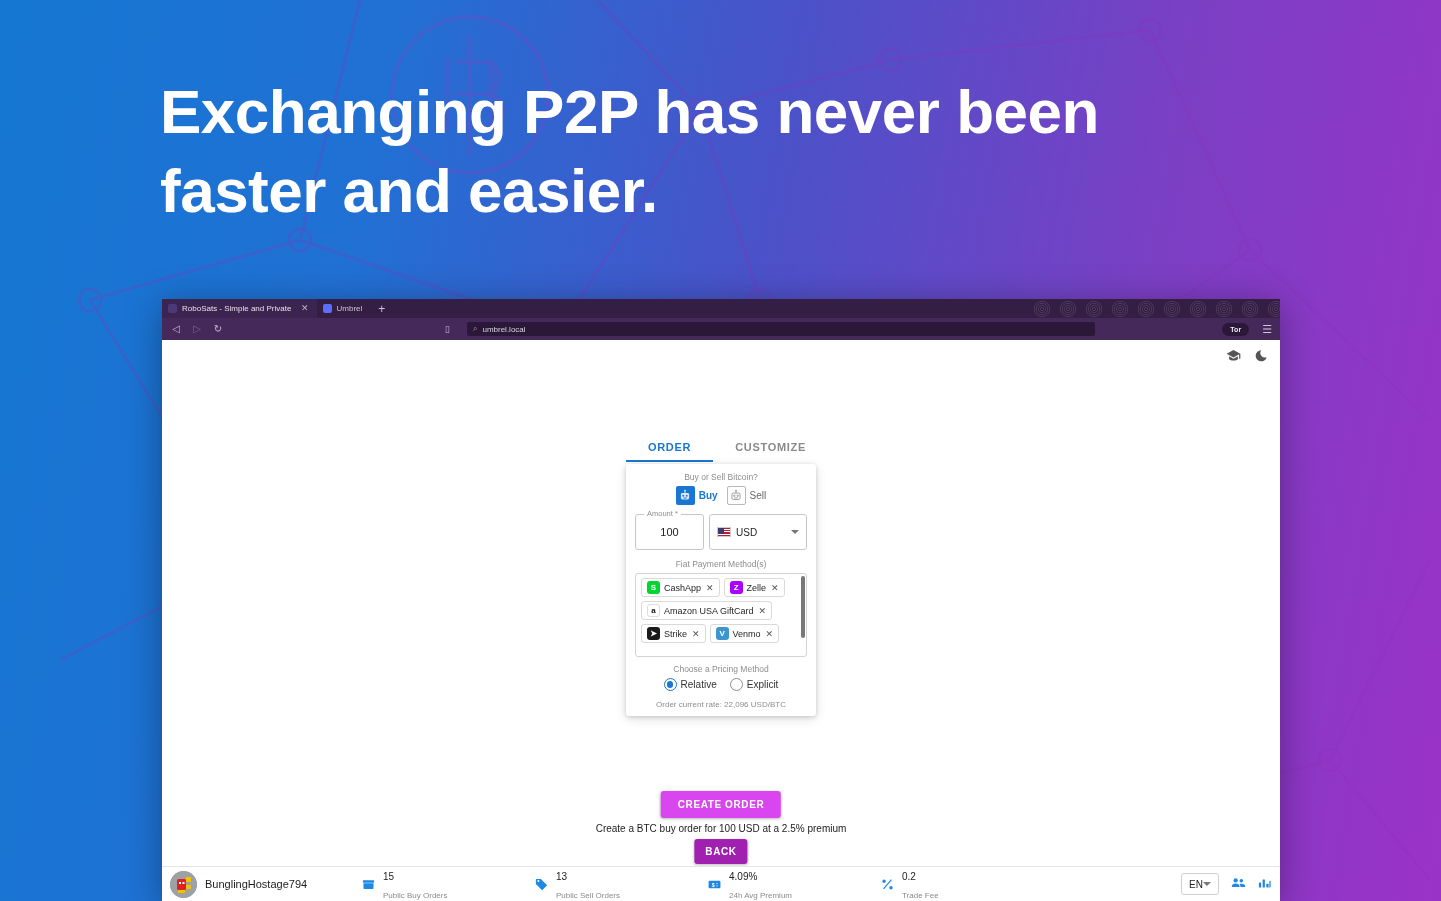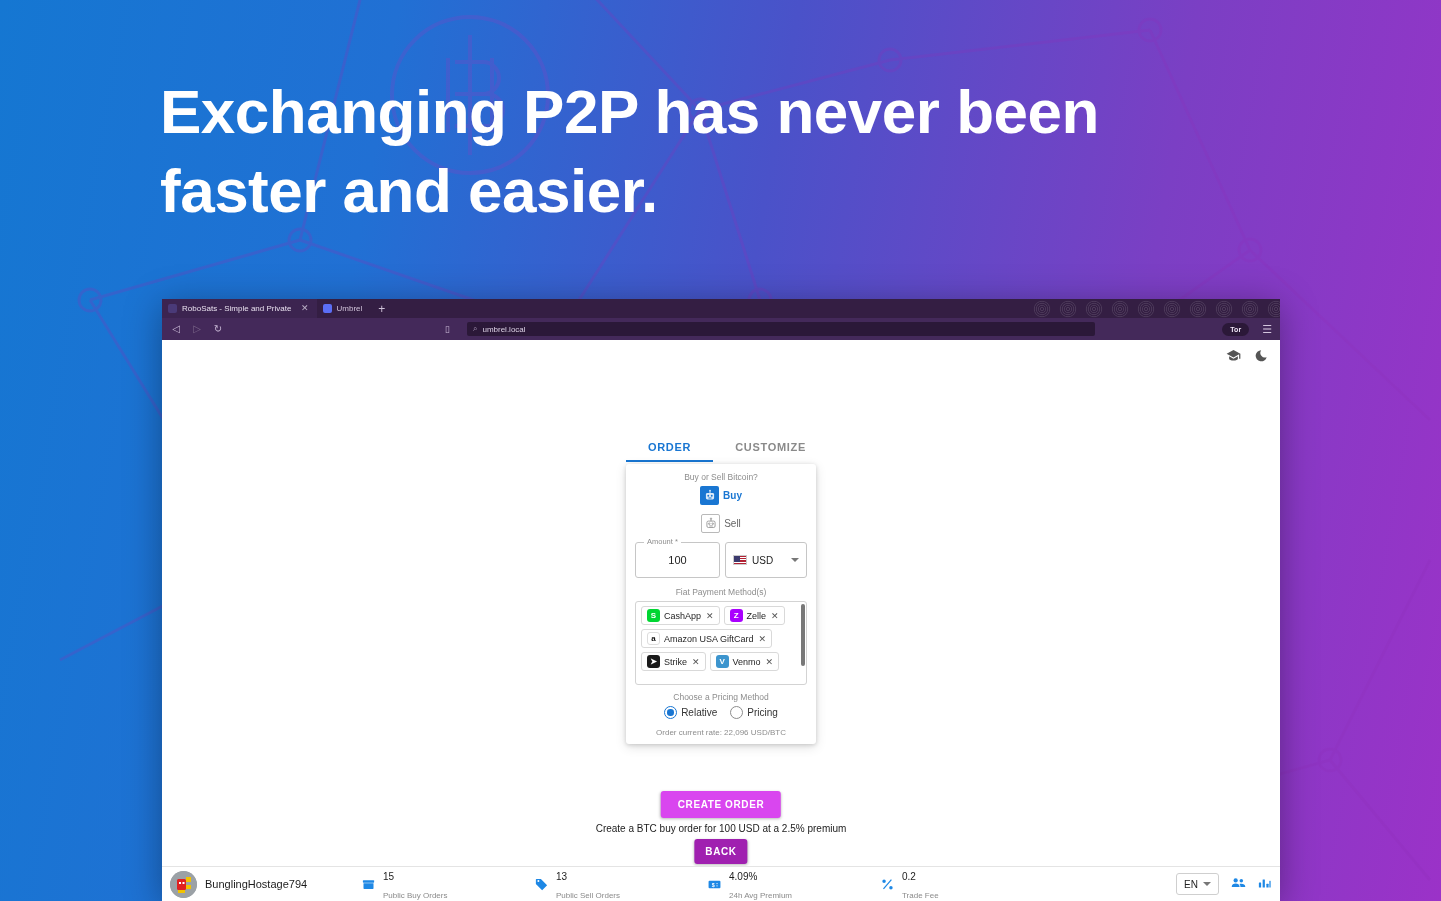--- a/index.html
+++ b/index.html
@@ -141,21 +141,21 @@
     width: 190px;
     background: #fff;
     border-radius: 3px;
     box-shadow: 0 1px 4px rgba(0,0,0,.16), 0 3px 12px rgba(0,0,0,.12);
     padding: 8px 9px 7px;
   }
   .field-caption {
     font-size: 8.5px; color: #8d8d8d; text-align: center; margin-bottom: 4px;
   }
   .buysell {
-    display: flex; align-items: center; justify-content: center; gap: 9px; margin-bottom: 9px; flex-direction: column;
+    display: flex; align-items: center; justify-content: center; gap: 9px; margin-bottom: 9px;
   }
   .bs-item { display: flex; align-items: center; gap: 4px; }
   .bs-ico {
     width: 19px; height: 19px; border-radius: 2px;
     display: flex; align-items: center; justify-content: center;
     flex: 0 0 auto;
   }
   .bs-ico.sel { background: #1976d2; }
   .bs-ico.unsel { background: #fff; border: 1px solid #b9b9b9; }
   .bs-label { font-size: 10px; font-weight: 700; }
@@ -168,21 +168,21 @@
     position: relative; height: 36px;
     display: flex; align-items: center; justify-content: center;
   }
   .outlined .legend {
     position: absolute; top: -6px; left: 8px;
     background: #fff; padding: 0 3px;
     font-size: 7.5px; color: #8d8d8d;
   }
   .amount-box { flex: 1 1 auto; }
   .amount-val { font-size: 11px; color: #222; }
-  .cur-box { width: 82px; justify-content: space-between; padding: 4px 7px; }
+  .cur-box { width: 98px; justify-content: space-between; padding: 4px 7px; }
   .cur-left { display: flex; align-items: center; gap: 5px; }
   .flag {
     width: 14px; height: 10px; flex: 0 0 auto;
     background:
       linear-gradient(#b22234 0 14%, #fff 14% 28%, #b22234 28% 42%, #fff 42% 56%, #b22234 56% 70%, #fff 70% 85%, #b22234 85% 100%);
     position: relative; border: .5px solid #ccc;
   }
   .flag::before {
     content:''; position: absolute; left:0; top:0; width: 6px; height: 5.5px; background: #3c3b6e;
   }
@@ -276,21 +276,21 @@
   }
   .sb-username { font-size: 11px; color: #1c1c1c; }
   .sb-stat { display: flex; align-items: center; gap: 7px; width: 173px; flex: 0 0 auto; }
   .sb-stat.narrow { width: 133px; }
   .sb-ico { width: 16px; height: 16px; flex: 0 0 auto; display:flex; align-items:center; justify-content:center; }
   .sb-val { font-size: 10px; color: #1c1c1c; line-height: 1.18; }
   .sb-lbl { font-size: 8px; color: #8b8b8b; line-height: 1.18; }
   .lang-select {
     margin-left: auto;
     border: 1px solid #cfcfcf; border-radius: 3px;
-    height: 22px; display: flex; align-items: center; gap: 5px;
+    height: 22px; display: flex; align-items: center; 
     padding: 0 7px; font-size: 10px; color: #222;
   }
   .sb-right-icons { display: flex; gap: 10px; align-items: center; margin-left: 11px; }
 </style>
 </head>
 <body>
 
 <div id="promo-bg">
   <svg id="promo-net" viewBox="0 0 1441 901" preserveAspectRatio="none">
     <g stroke="#8e2fb8" stroke-width="3" fill="none" opacity=".55">
@@ -458,21 +458,21 @@
 
       <div class="field-caption">Choose a Pricing Method</div>
 
       <div class="radios">
         <div class="radio-item">
           <span class="radio on"></span>
           <span class="radio-label">Relative</span>
         </div>
         <div class="radio-item">
           <span class="radio"></span>
-          <span class="radio-label">Pricing</span>
+          <span class="radio-label">Explicit</span>
         </div>
       </div>
 
 
       <div class="rate-note">Order current rate: 22,096 USD/BTC</div>
     </div>
 
     <button class="btn-create">CREATE ORDER</button>
     <div class="order-summary">Create a BTC buy order for 100 USD at a 2.5% premium</div>
     <button class="btn-back">BACK</button>

